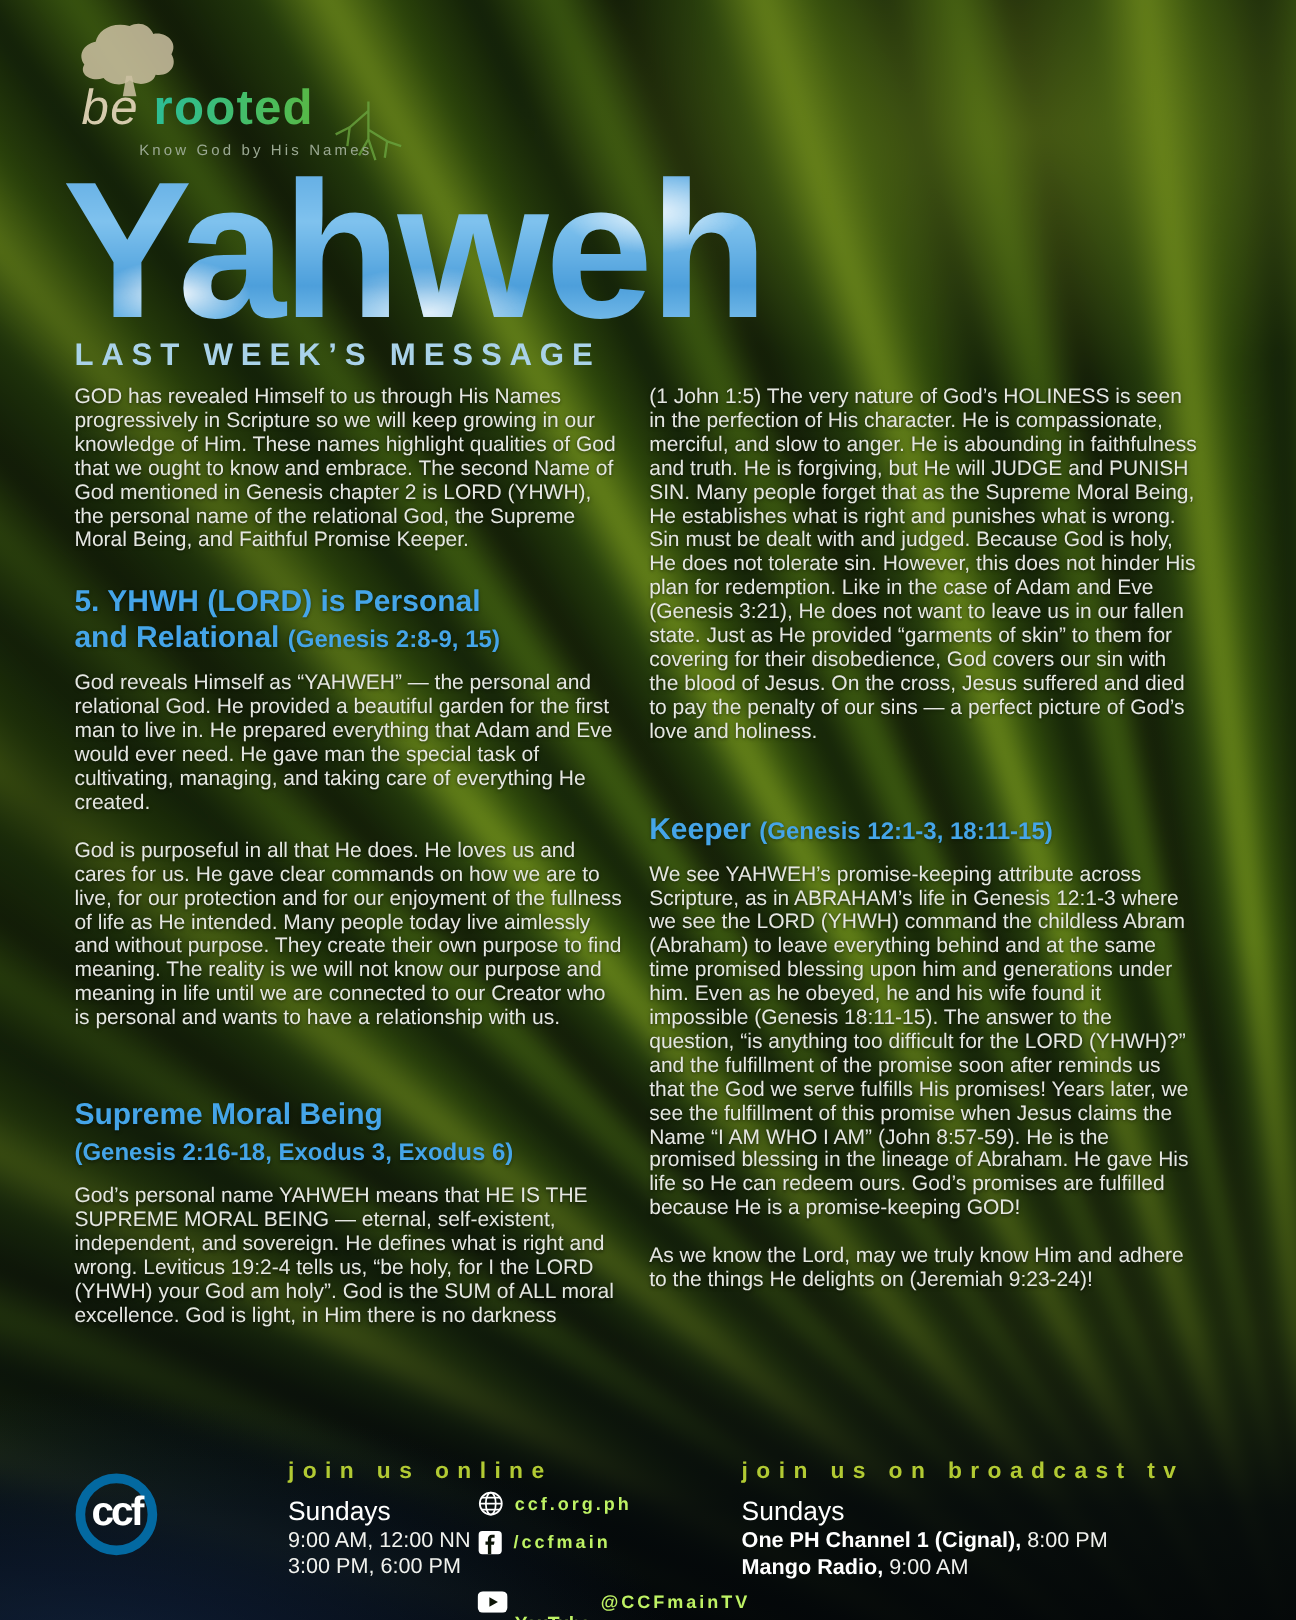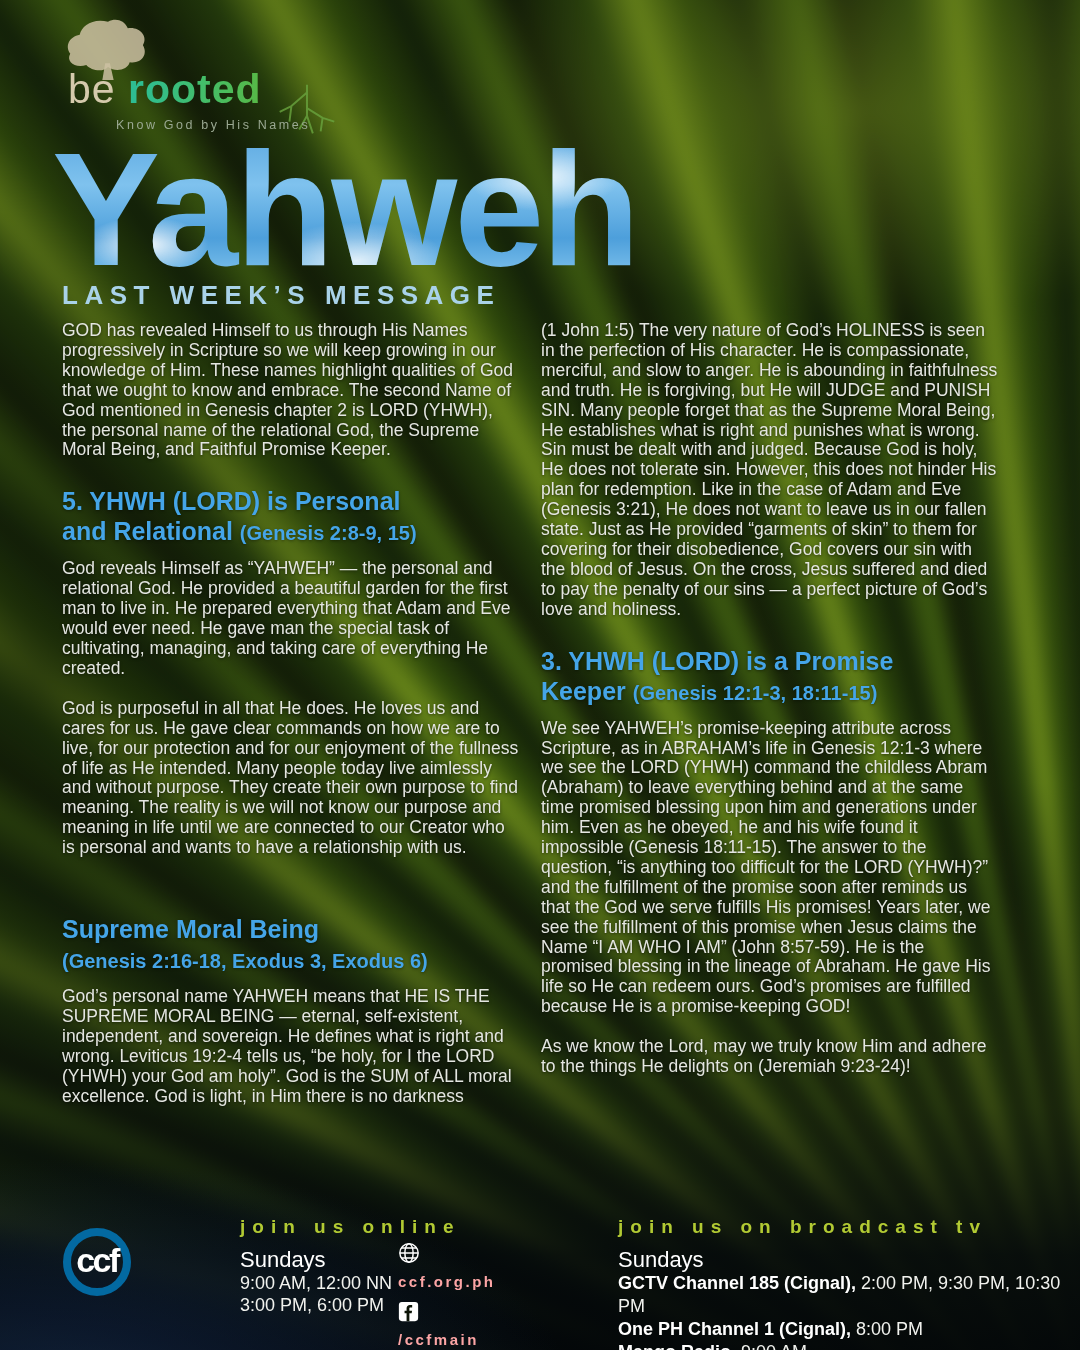--- a/index.html
+++ b/index.html
@@ -22,21 +22,21 @@
       radial-gradient(ellipse 720px 330px at 6% 103%, rgba(22,45,85,.6), transparent 70%),
       linear-gradient(to bottom, rgba(8,12,6,.28) 0%, rgba(8,12,6,.18) 58%,
         rgba(5,9,10,.55) 82%, rgba(3,7,11,.92) 93%, rgba(2,5,9,.96) 100%);
   }
 
   .layer { position:absolute; }
 
   
   .logo { left:56px; top:22px; width:300px; height:125px; }
   .logo-row { position:absolute; left:12px; top:44px; white-space:nowrap; font-size:41px; letter-spacing:1px; }
-  .logo-be { font-weight:300; color:#d5caac; }
+  .logo-be { font-weight:300; color:#d5caac;font-style:italic; }
   .logo-rooted { font-weight:700;
     background:linear-gradient(90deg,#2ebd92 10%, #45bd66 60%, #58b845 100%);
     -webkit-background-clip:text; background-clip:text; color:transparent; }
   .logo-tag { position:absolute; left:60px; top:96px; font-size:12.5px; letter-spacing:2.6px; color:#9aa892; }
   .logo-tree { position:absolute; left:4px; top:-6px; }
   .logo-roots { position:absolute; left:212px; top:60px; }
 
   
   .title { left:52px; top:128px; font-size:162px; line-height:1; font-weight:700; letter-spacing:-3px;
     background:
@@ -62,21 +62,21 @@
     display:flex; align-items:center; justify-content:center;
     color:#fff; font-weight:700; font-size:34px; letter-spacing:-2.5px; padding-bottom:3px; }
   .joinhead { font-size:19px; font-weight:600; letter-spacing:7px; color:#b2ca33; margin-bottom:10px; }
   .online { left:240px; top:1216px; }
   .broadcast { left:618px; top:1216px; }
   .fday { color:#fff; font-size:22px; font-weight:400; line-height:24px; }
   .ftimes { color:#f1f2ee; font-size:18px; line-height:22px; }
   .bline { color:#f1f2ee; font-size:18px; line-height:23px; }
   .bline .b { font-weight:700; color:#fff; }
   .socials { left:398px; top:1242px; }
-  .soc-row { display:flex; gap:9px; margin-bottom:11px; color:#fca5a5;flex-direction:column; }
+  .soc-row { display:flex; align-items:center; gap:9px; margin-bottom:11px; color:#bef264; }
   .soc-label { font-size:15px; font-weight:700; letter-spacing:2.5px; }
   .yt-word { font-size:16px; font-weight:700; letter-spacing:-0.5px; margin-left:-3px;margin-top:38px; }
 </style>
 </head>
 <body>
 
 <div class="bg"></div>
 <div class="overlay"></div>
 
 <div class="layer logo">
@@ -103,21 +103,21 @@
       <span>and Relational </span><span class="ref">(Genesis 2:8-9, 15)</span></h2>
     <p>God reveals Himself as “YAHWEH” — the personal and relational God. He provided a beautiful garden for the first man to live in. He prepared everything that Adam and Eve would ever need. He gave man the special task of cultivating, managing, and taking care of everything He created.</p>
     <p>God is purposeful in all that He does. He loves us and cares for us. He gave clear commands on how we are to live, for our protection and for our enjoyment of the fullness of life as He intended. Many people today live aimlessly and without purpose. They create their own purpose to find meaning. The reality is we will not know our purpose and meaning in life until we are connected to our Creator who is personal and wants to have a relationship with us.</p>
     <h2 class="sec-title"><br>
       <span>Supreme Moral Being</span><br>
       <span class="ref">(Genesis 2:16-18, Exodus 3, Exodus 6)</span></h2>
     <p>God’s personal name YAHWEH means that HE IS THE SUPREME MORAL BEING — eternal, self-existent, independent, and sovereign. He defines what is right and wrong. Leviticus 19:2-4 tells us, “be holy, for I the LORD (YHWH) your God am holy”. God is the SUM of ALL moral excellence. God is light, in Him there is no darkness</p>
   </div>
   <div class="col">
     <p class="first">(1 John 1:5) The very nature of God’s HOLINESS is seen in the perfection of His character. He is compassionate, merciful, and slow to anger. He is abounding in faithfulness and truth. He is forgiving, but He will JUDGE and PUNISH SIN. Many people forget that as the Supreme Moral Being, He establishes what is right and punishes what is wrong. Sin must be dealt with and judged. Because God is holy, He does not tolerate sin. However, this does not hinder His plan for redemption. Like in the case of Adam and Eve (Genesis 3:21), He does not want to leave us in our fallen state. Just as He provided “garments of skin” to them for covering for their disobedience, God covers our sin with the blood of Jesus. On the cross, Jesus suffered and died to pay the penalty of our sins — a perfect picture of God’s love and holiness.</p>
-    <h2 class="sec-title"><span>3. YHWH (LORD) is a Promise</span><br>
+    <h2 class="sec-title"><br>
       <span>Keeper </span><span class="ref">(Genesis 12:1-3, 18:11-15)</span></h2>
     <p>We see YAHWEH’s promise-keeping attribute across Scripture, as in ABRAHAM’s life in Genesis 12:1-3 where we see the LORD (YHWH) command the childless Abram (Abraham) to leave everything behind and at the same time promised blessing upon him and generations under him. Even as he obeyed, he and his wife found it impossible (Genesis 18:11-15). The answer to the question, “is anything too difficult for the LORD (YHWH)?” and the fulfillment of the promise soon after reminds us that the God we serve fulfills His promises! Years later, we see the fulfillment of this promise when Jesus claims the Name “I AM WHO I AM” (John 8:57-59). He is the promised blessing in the lineage of Abraham. He gave His life so He can redeem ours. God’s promises are fulfilled because He is a promise-keeping GOD!</p>
     <p>As we know the Lord, may we truly know Him and adhere to the things He delights on (Jeremiah 9:23-24)!</p>
   </div>
 </div>
 
 <div class="layer ccf-badge">
   <span>ccf</span>
 </div>
 
@@ -150,16 +150,15 @@
       <path d="M11 5.5 L19 10 L11 14.5 Z" fill="#0c1407"></path>
     </svg>
     <span class="yt-word">YouTube</span>
     <span class="soc-label">@CCFmainTV</span>
   </div>
 </div>
 
 <div class="layer broadcast">
   <div class="joinhead">join us on broadcast tv</div>
   <div class="fday">Sundays</div>
-  <div class="bline"><span class="b">GCTV Channel 185 (Cignal),</span><span> 2:00 PM, 9:30 PM, 10:30 PM</span></div>
   <div class="bline"><span class="b">One PH Channel 1 (Cignal),</span><span> 8:00 PM</span></div>
   <div class="bline"><span class="b">Mango Radio,</span><span> 9:00 AM</span></div>
 </div>
 
 </body></html>

